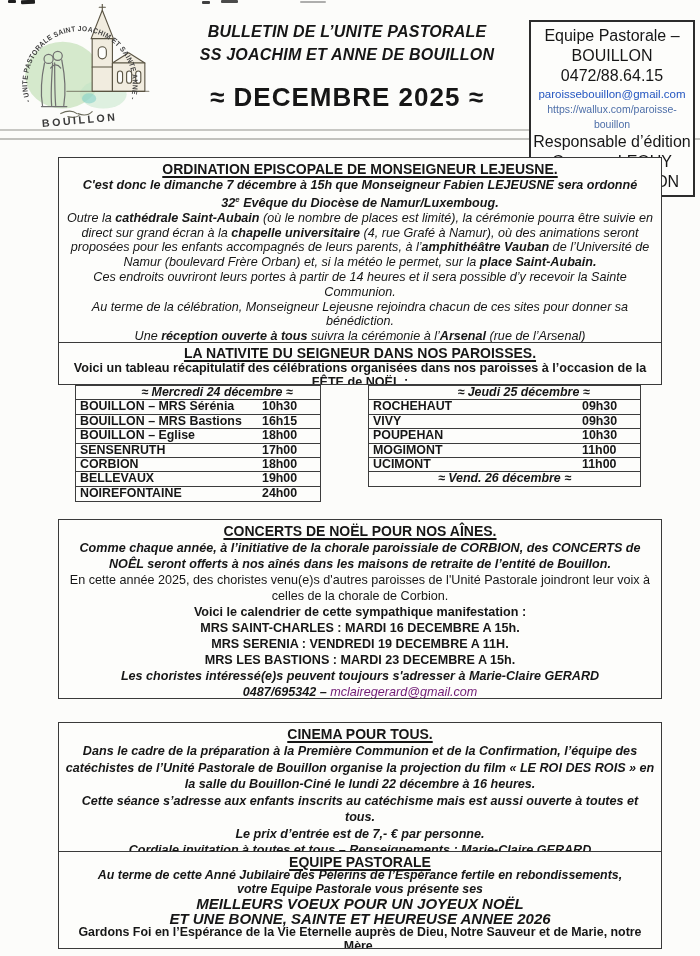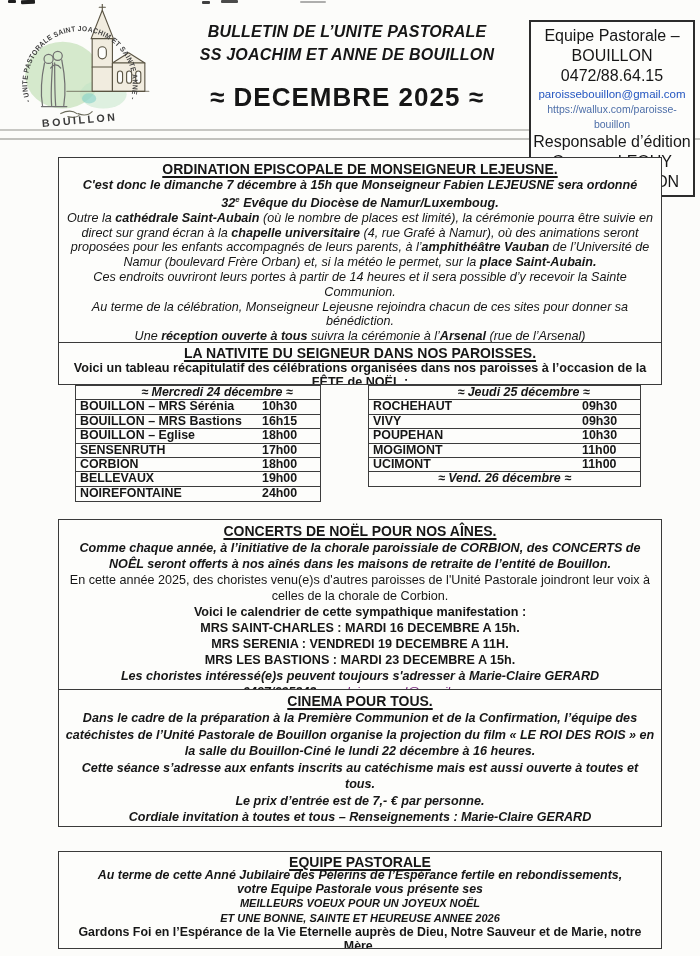--- a/index.html
+++ b/index.html
@@ -28,26 +28,26 @@
   .box p{margin:0;}
   .sec-title{margin:1px 0;font-size:14px;font-weight:bold;text-decoration:underline;
     text-decoration-thickness:1.5px;text-underline-offset:2px;line-height:16px;}
   .sec1{top:157px;height:194px;}
   .sec1 p{font-size:12.6px;line-height:14.8px;}
   .sec2t{top:342px;height:43px;}
   .sec2t p{font-size:12.6px;line-height:13.5px;font-weight:bold;}
   .sec2t .sec-title{line-height:15px;}
   .sec3{top:519px;height:180px;}
   .sec3 p{font-size:12.6px;line-height:16px;}
-  .sec4{top:689px;height:138px;}
+  .sec4{top:722px;height:138px;}
   .sec4 p{font-size:12.6px;line-height:16.5px;}
   .sec5{top:851px;height:98px;}
   .sec5 .sec-title{line-height:14px;margin:1px 0 0 0;}
   .sec5 p{font-size:12.4px;line-height:13.5px;}
-  .sec5 p.big{font-size:11px;line-height:15px;}
+  .sec5 p.big{font-size:15px;line-height:15px;}
   .seg-link{color:#701a75;}
 
   
   .ctable{position:absolute;font-weight:bold;font-size:12.4px;}
   .ctable-left{left:75px;top:385px;width:246px;}
   .ctable-right{left:368px;top:385px;width:273px;}
   .ctable>div{box-sizing:border-box;border:1.6px solid #3c3c3c;height:16px;margin-top:-1.6px;background:#fdfdfb;}
   .ctable>div:first-child{margin-top:0;padding-left:38px;}
   .thead{font-style:italic;text-align:center;line-height:13px;}
   .trow{display:flex;line-height:13px;}

